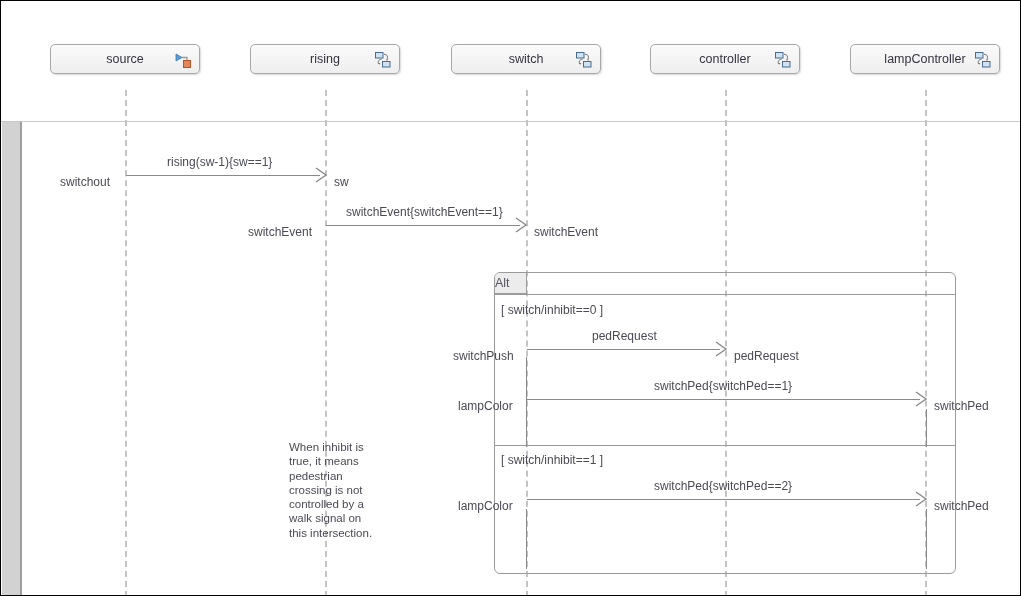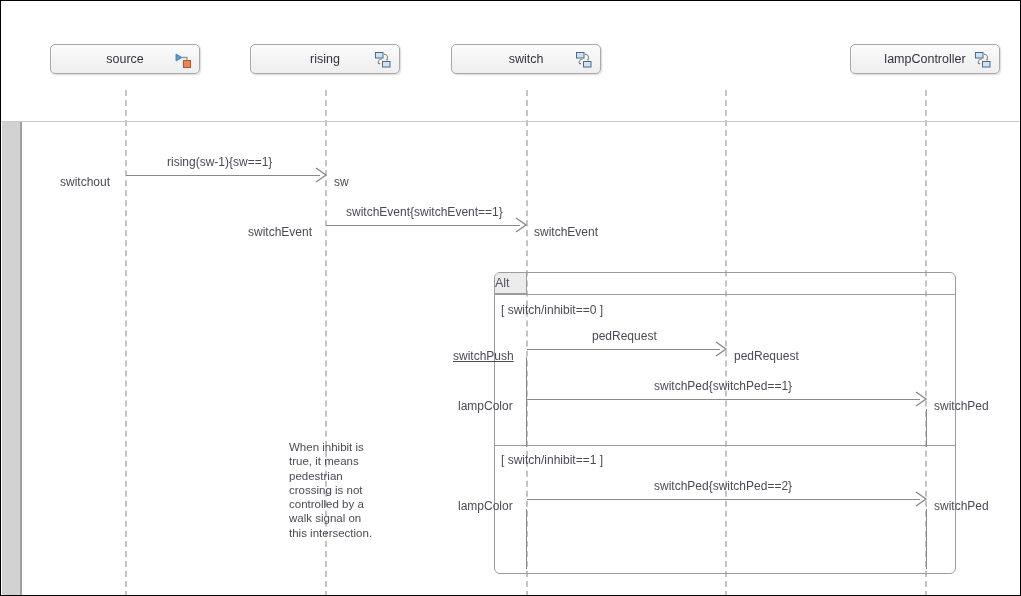--- a/index.html
+++ b/index.html
@@ -255,35 +255,48 @@
           <rect x="2.5" y="2.5" width="7.5" height="5.5" fill="#cfe2f3" stroke="#4a6b8a" stroke-width="1"></rect>
           <rect x="9.5" y="11.5" width="7.5" height="5.5" fill="#cfe2f3" stroke="#4a6b8a" stroke-width="1"></rect>
           <path d="M11 4.2 C14.5 4.4 15 7 14 9.6" fill="none" stroke="#6b6b6b" stroke-width="1"></path>
           <path d="M13.2 9.2 L14 11 L15 9.4" fill="#6b6b6b"></path>
           <path d="M8.6 9.2 C5.2 9.6 4.6 12 5.8 14.2" fill="none" stroke="#6b6b6b" stroke-width="1"></path>
           <path d="M5.0 13.2 L6.4 14.6 L7.4 13.0" fill="#6b6b6b"></path>
         </svg>
       </span>
     </div>
 
-
-    <div class="lifeline-head" style="left:849px; top:17px; width:150px;">
-      <span class="name">lampController</span>
+    <div class="lifeline-head" style="left:649px; top:17px; width:150px;">
+      <span class="name">controller</span>
       <span class="icon">
         <svg width="20" height="20" viewBox="0 0 20 20">
           <rect x="2.5" y="2.5" width="7.5" height="5.5" fill="#cfe2f3" stroke="#4a6b8a" stroke-width="1"></rect>
           <rect x="9.5" y="11.5" width="7.5" height="5.5" fill="#cfe2f3" stroke="#4a6b8a" stroke-width="1"></rect>
           <path d="M11 4.2 C14.5 4.4 15 7 14 9.6" fill="none" stroke="#6b6b6b" stroke-width="1"></path>
           <path d="M13.2 9.2 L14 11 L15 9.4" fill="#6b6b6b"></path>
           <path d="M8.6 9.2 C5.2 9.6 4.6 12 5.8 14.2" fill="none" stroke="#6b6b6b" stroke-width="1"></path>
           <path d="M5.0 13.2 L6.4 14.6 L7.4 13.0" fill="#6b6b6b"></path>
         </svg>
       </span>
     </div>
 
+    <div class="lifeline-head" style="left:849px; top:17px; width:150px;">
+      <span class="name">lampController</span>
+      <span class="icon">
+        <svg width="20" height="20" viewBox="0 0 20 20">
+          <rect x="2.5" y="2.5" width="7.5" height="5.5" fill="#cfe2f3" stroke="#4a6b8a" stroke-width="1"></rect>
+          <rect x="9.5" y="11.5" width="7.5" height="5.5" fill="#cfe2f3" stroke="#4a6b8a" stroke-width="1"></rect>
+          <path d="M11 4.2 C14.5 4.4 15 7 14 9.6" fill="none" stroke="#6b6b6b" stroke-width="1"></path>
+          <path d="M13.2 9.2 L14 11 L15 9.4" fill="#6b6b6b"></path>
+          <path d="M8.6 9.2 C5.2 9.6 4.6 12 5.8 14.2" fill="none" stroke="#6b6b6b" stroke-width="1"></path>
+          <path d="M5.0 13.2 L6.4 14.6 L7.4 13.0" fill="#6b6b6b"></path>
+        </svg>
+      </span>
+    </div>
+
     <div class="frag" style="left:493px; top:245px; width:462px; height:302px;"></div>
     <div class="frag-headbox" style="left:494px; top:246px; width:32px; height:21px;">
       <span>Alt</span>
     </div>
     <div class="frag-titlerule" style="left:494px; top:267px; width:460px;"></div>
     <div class="frag-guard" style="left:500px; top:276px;">[ switch/inhibit==0 ]</div>
     <div class="frag-divider" style="left:494px; top:418px; width:460px;"></div>
     <div class="frag-guard" style="left:500px; top:426px;">[ switch/inhibit==1 ]</div>
 
     <div class="exec-bar" style="left:525px; top:330px; height:90px;"></div>
@@ -311,21 +324,21 @@
     <div class="port-label" style="left:247px; top:198px;">switchEvent</div>
     <div class="port-label" style="left:533px; top:198px;">switchEvent</div>
 
     <div class="msg-label" style="left:591px; top:302px;">pedRequest</div>
     <div class="msg-line" style="left:526px; top:322px; width:193px;"></div>
     <div class="msg-arrow" style="left:713px; top:314px;">
       <svg width="16" height="16" viewBox="0 0 16 16">
           <path d="M2 1 L12 8 L2 15" fill="none" stroke="#8a8a8a" stroke-width="1.4"></path>
         </svg>
     </div>
-    <div class="port-label" style="left:452px; top:322px;text-decoration:underline;">switchPush</div>
+    <div class="port-label" style="left:452px; top:322px;">switchPush</div>
     <div class="port-label" style="left:733px; top:322px;">pedRequest</div>
 
     <div class="msg-label" style="left:653px; top:352px;">switchPed{switchPed==1}</div>
     <div class="msg-line" style="left:526px; top:372px; width:393px;"></div>
     <div class="msg-arrow" style="left:913px; top:364px;">
       <svg width="16" height="16" viewBox="0 0 16 16">
           <path d="M2 1 L12 8 L2 15" fill="none" stroke="#8a8a8a" stroke-width="1.4"></path>
         </svg>
     </div>
     <div class="port-label" style="left:457px; top:372px;">lampColor</div>

